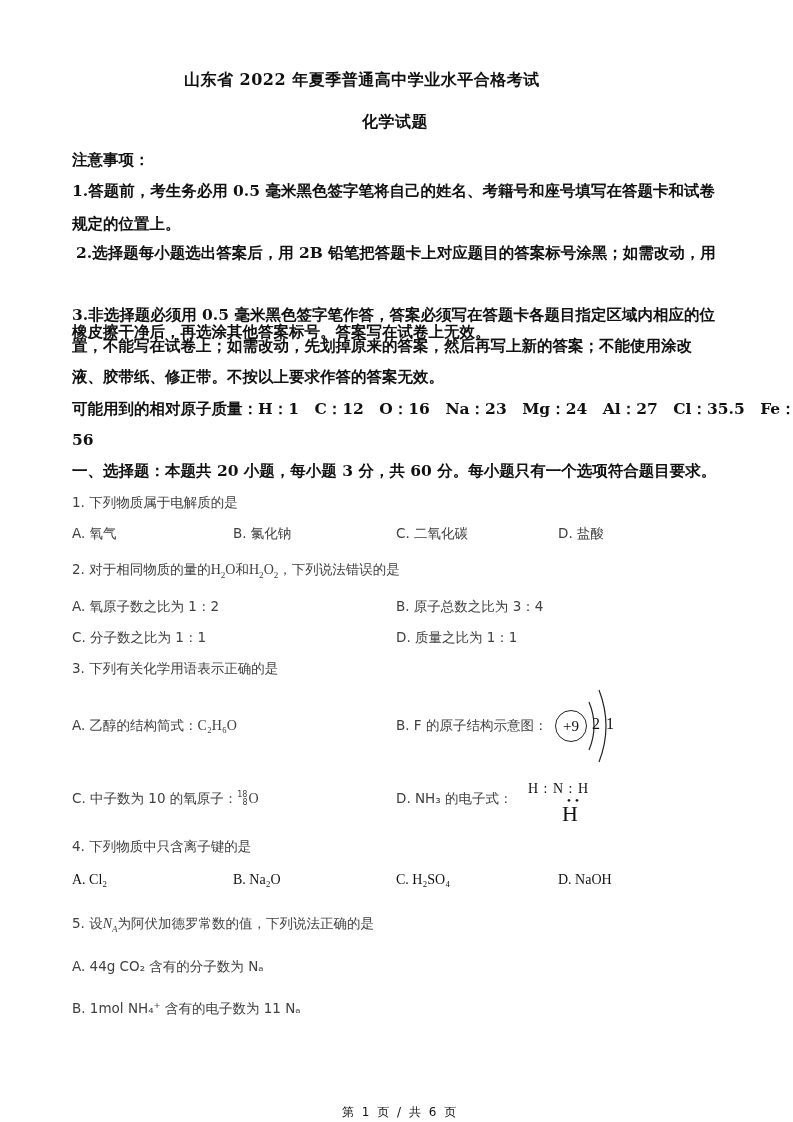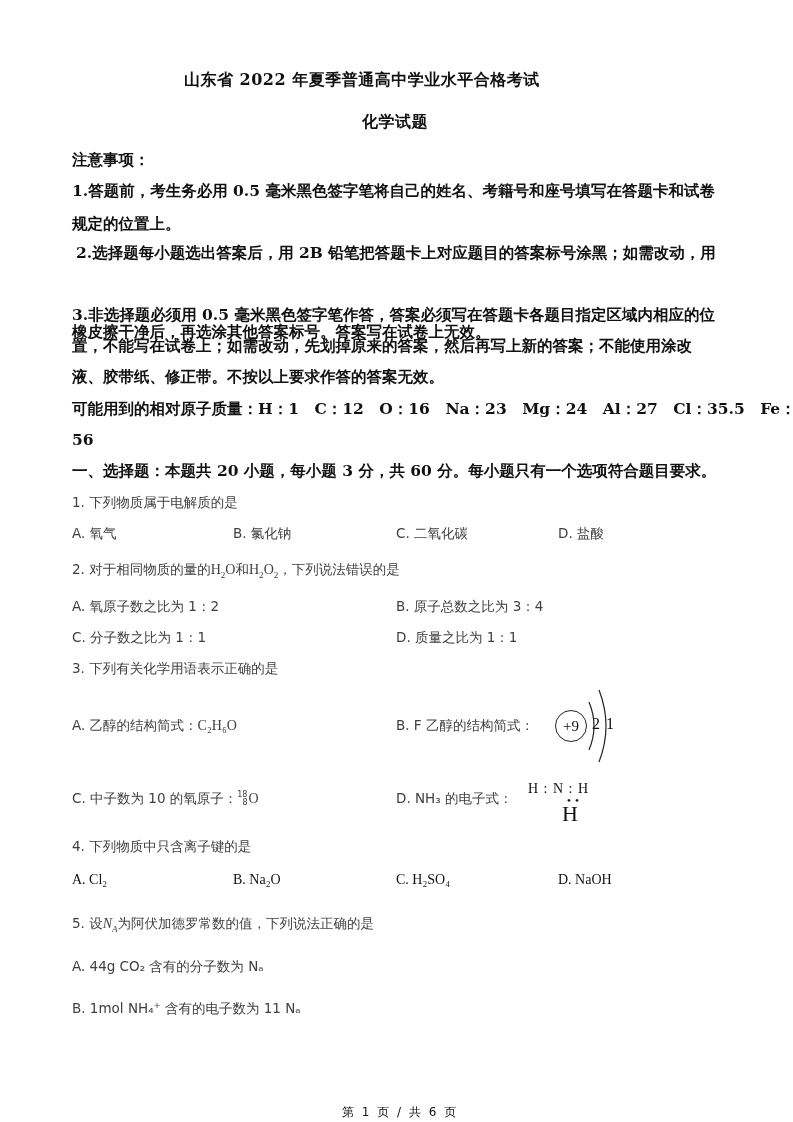--- a/index.html
+++ b/index.html
@@ -54,21 +54,21 @@
   </div>
   <div class="abs q" style="left:72px; top:598px;">A. 氧原子数之比为 1：2</div>
   <div class="abs q" style="left:396px; top:598px;">B. 原子总数之比为 3：4</div>
   <div class="abs q" style="left:72px; top:629px;">C. 分子数之比为 1：1</div>
   <div class="abs q" style="left:396px; top:629px;">D. 质量之比为 1：1</div>
 
   <div class="abs q" style="left:72px; top:660px;">3. 下列有关化学用语表示正确的是</div>
   <div class="abs q" style="left:72px; top:717px;">
     <span>A. 乙醇的结构简式：</span><span class="tnr">C₂H₆O</span>
   </div>
-  <div class="abs q" style="left:396px; top:717px;">B. F 乙醇的结构简式：</div>
+  <div class="abs q" style="left:396px; top:717px;">B. F 的原子结构示意图：</div>
   <div class="atom">
       <span>+9</span>
     </div>
   <svg class="abs" style="left:585px; top:688px;" width="30" height="76" viewBox="0 0 30 76">
     <path d="M4 14 Q14 38 4 62" fill="none" stroke="#222" stroke-width="1.2"></path>
     <path d="M14 2 Q28 38 14 74" fill="none" stroke="#222" stroke-width="1.2"></path>
   </svg>
   <div class="abs tnr" style="left:592px; top:715px; font-size:16px; letter-spacing:1px;">2 1</div>
 
   <div class="abs q" style="left:72px; top:790px;">

